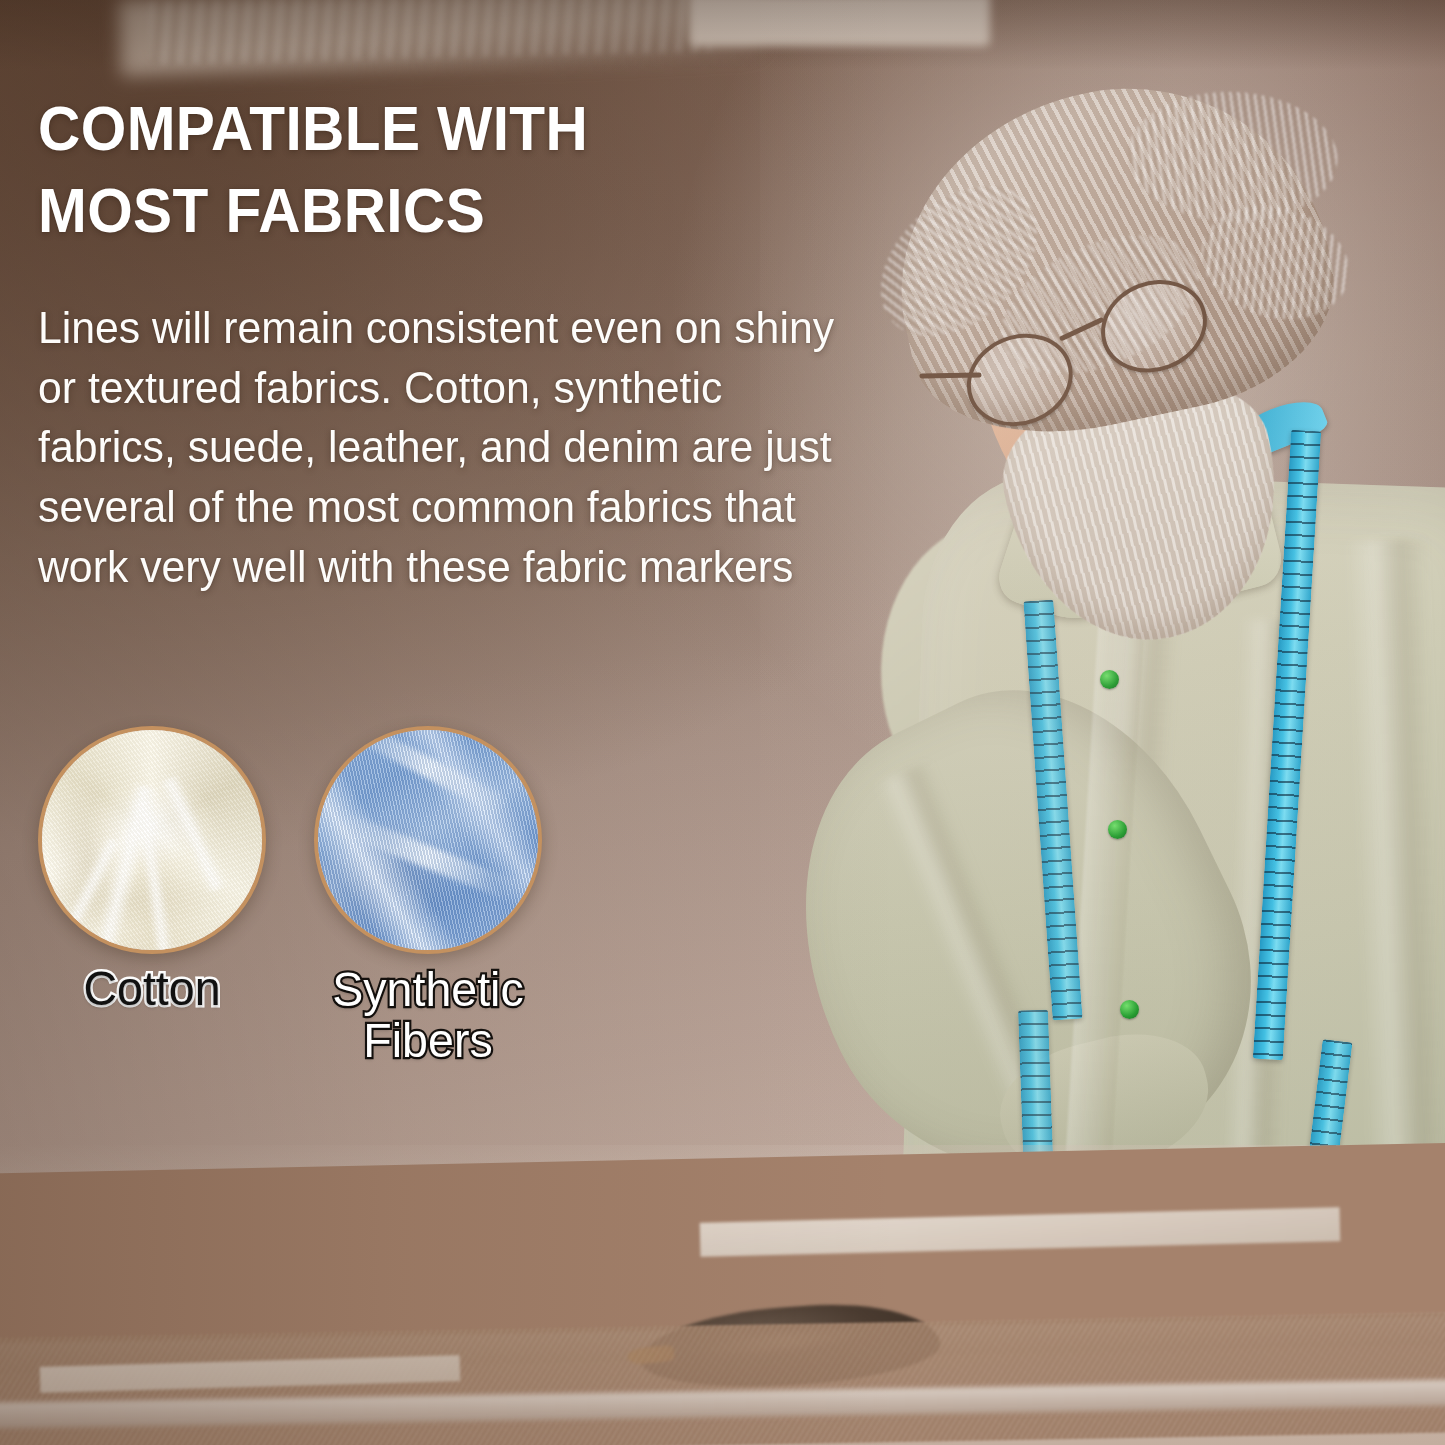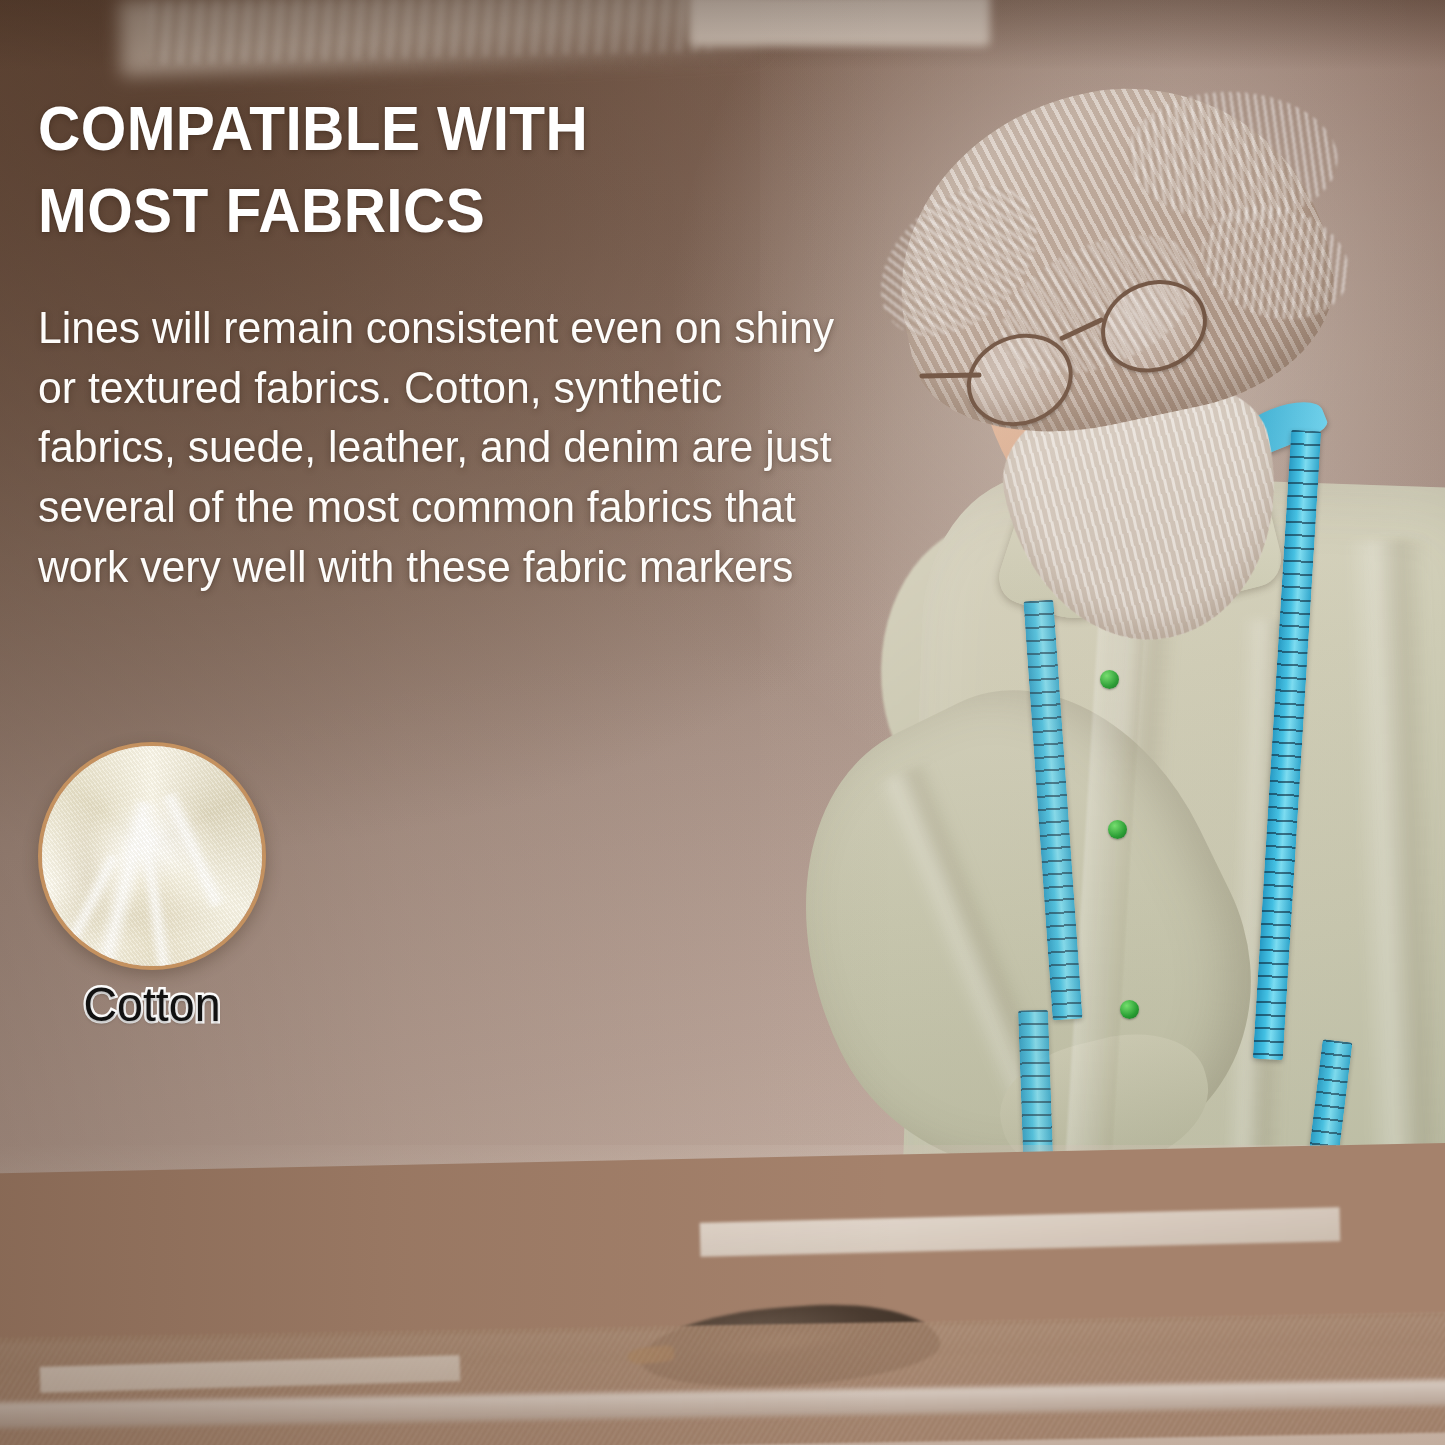--- a/index.html
+++ b/index.html
@@ -378,21 +378,21 @@
     font-size:45px;
     line-height:1.33;
     color:#fdfcfa;
     transform:scaleX(.95);
     transform-origin:left top;
     text-shadow:0 2px 7px rgba(50,32,20,.40), 0 0 2px rgba(60,40,26,.28);
     white-space:pre-line;
   }
 
   
-  .swatches{ position:absolute; left:38px; top:742px; width:830px; }
+  .swatches{ position:absolute; left:38px; top:726px; width:830px; }
   .sw-row{ display:flex; }
   .sw-row.r1{ gap:48px; }
   .sw-row.r2{ gap:48px; margin-top:-6px; }
   .swatch{ width:228px; position:relative; }
 
   .disc{
     width:228px; height:228px;
     border-radius:50%;
     border:4px solid #c4915f;
     overflow:hidden;
@@ -639,20 +639,30 @@
             <div class="cot-fold c1"></div>
             <div class="cot-fold c2"></div>
             <div class="cot-fold c3"></div>
             <div class="cot-fold c4"></div>
           </div>
         </div>
         <div class="sw-label dark-fill">Cotton</div>
       </div>
 
 
+      <div class="swatch s-synth">
+        <div class="disc">
+          <div class="disc-tex tex-synth">
+            <div class="syn-fold s1"></div>
+            <div class="syn-fold s2"></div>
+          </div>
+        </div>
+        <div class="sw-label">Synthetic
+Fibers</div>
+      </div>
 
     </div>
 
     <div class="sw-row r2">
 
 
 
     </div>
   </div>
 

